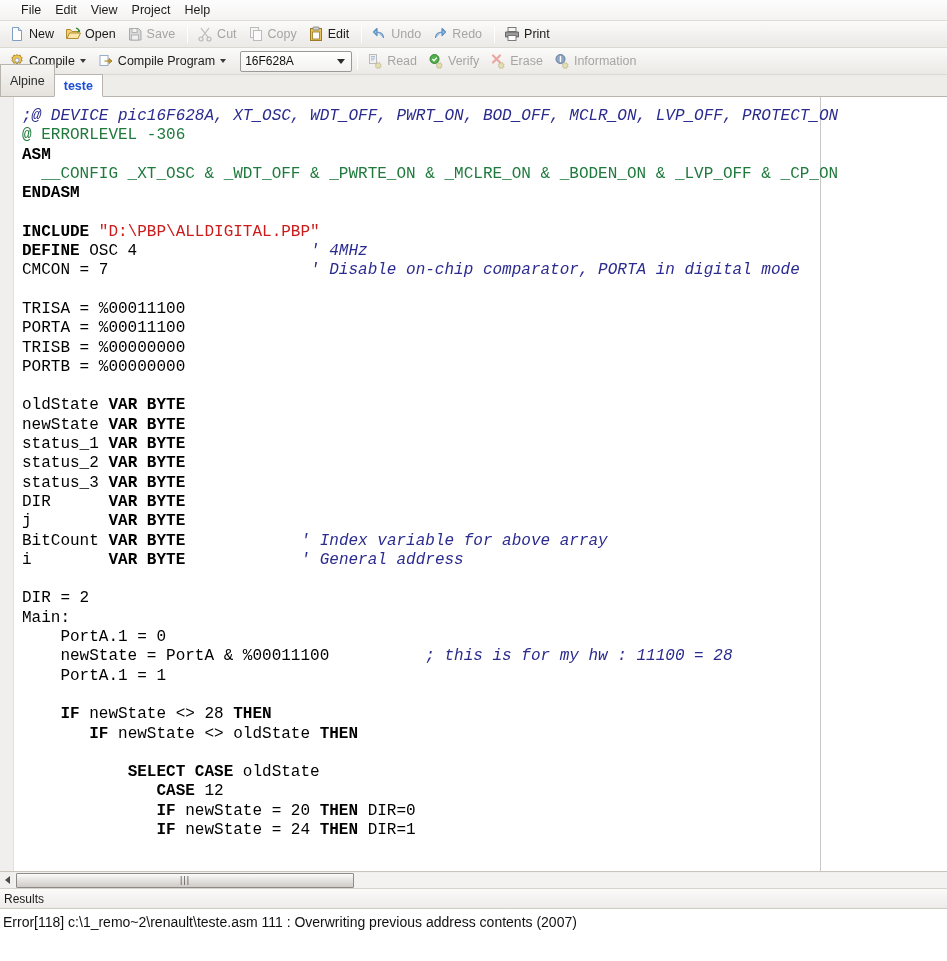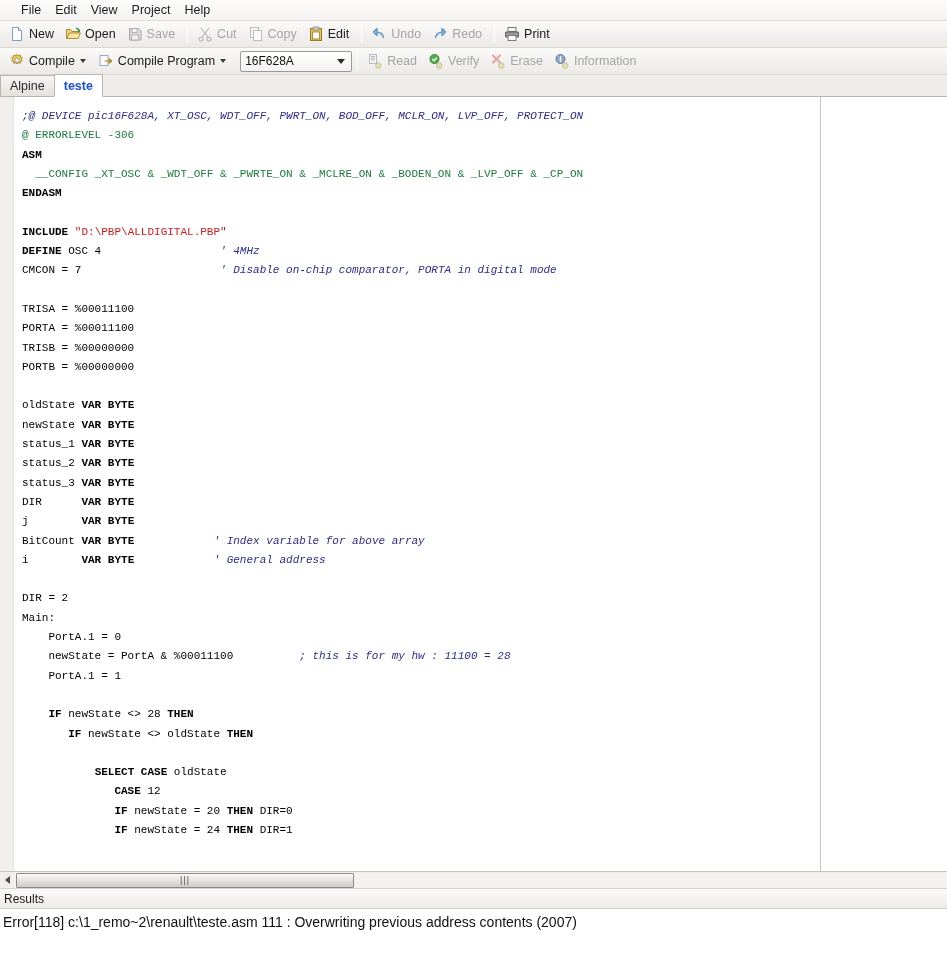--- a/index.html
+++ b/index.html
@@ -84,21 +84,21 @@
   
   .tabstrip {
     height: 22px; flex: 0 0 22px;
     background: #efedea;
     display: flex; align-items: flex-end;
     padding-left: 0px;
     border-bottom: 1px solid #b9b5ae;
     position: relative;
   }
   .tab {
-    font-size: 12.5px; height: 21px;
+    font-size: 12.5px; height: 32px;
     display: flex; align-items: center;
     padding: 0 9px;
     border: 1px solid #b9b5ae;
     border-bottom: none;
     background: linear-gradient(to bottom,#f6f5f3 0%,#e5e2dd 100%);
     color: #2a2a2a; cursor: default;
     margin-right: -1px;
   }
   .tab.active {
     background: #ffffff;
@@ -128,21 +128,21 @@
     overflow: hidden;
     padding: 10px 0 0 0;
   }
   .guideline {
     position: absolute; top: 0; bottom: 0;
     left: 806px; width: 1px; background: #c7c7c7;
   }
   pre.codetext {
     margin: 0; padding: 0 0 0 8px;
     font-family: "Liberation Mono", "DejaVu Sans Mono", monospace;
-    font-size: 11px;
+    font-size: 16px;
     line-height: 19.3px;
     color: #000000;
     white-space: pre;
     position: relative; z-index: 2;
   }
   .kw  { font-weight: bold; color:#000000; }
   .cmt { color:#2b2b8f; font-style: italic; }
   .grn { color:#1f7a3d; }
   .str { color:#cc1b1b; }
 

